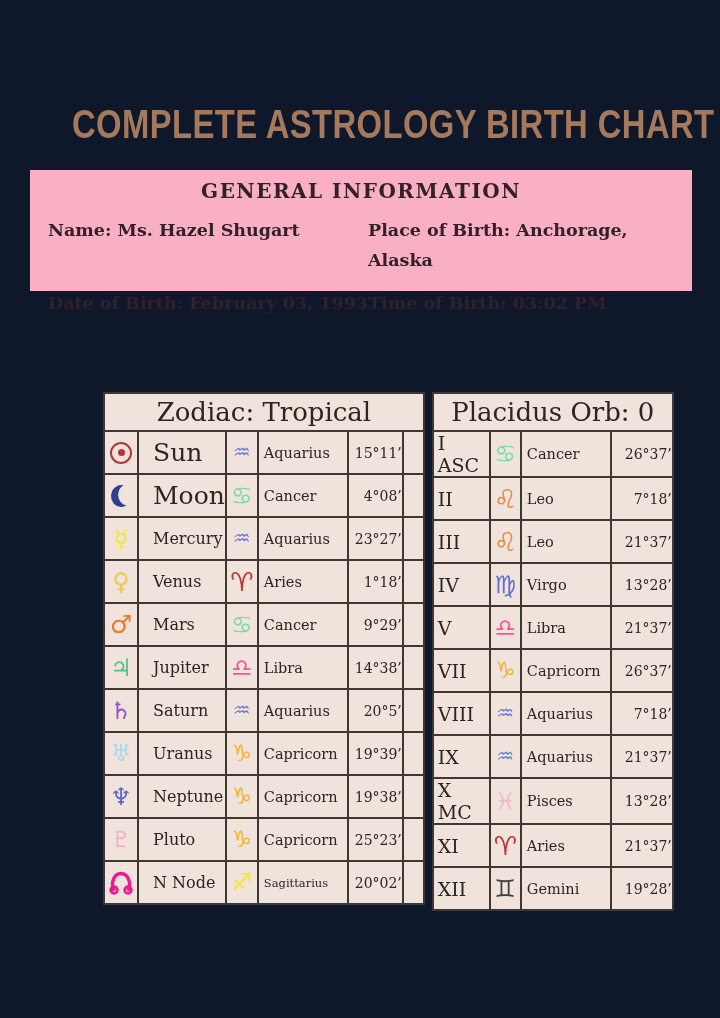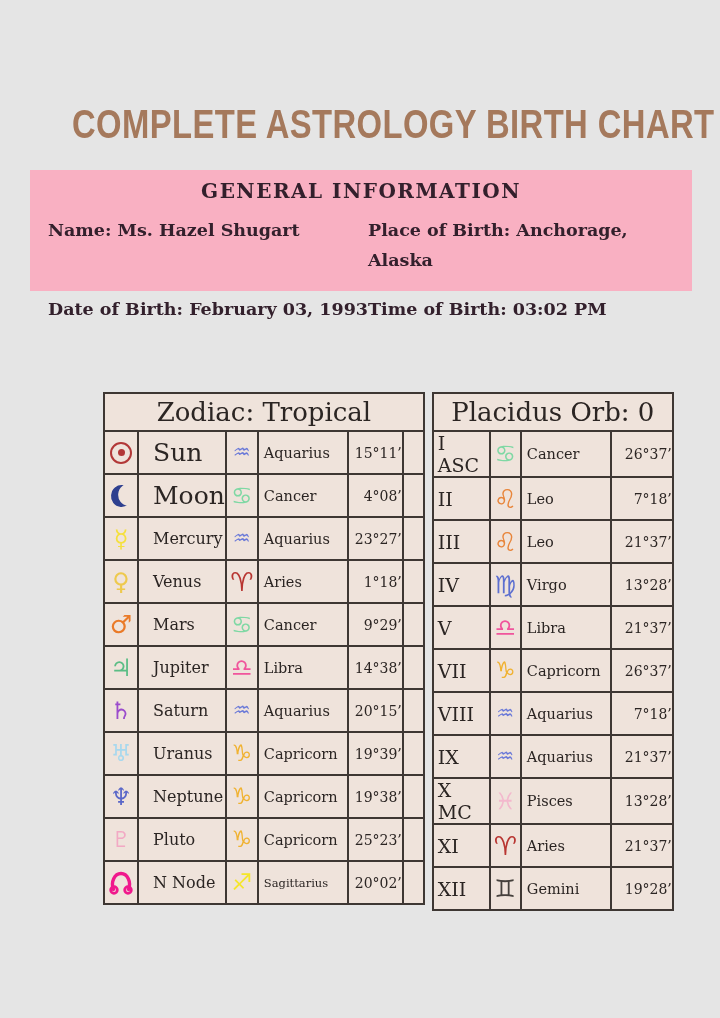--- a/index.html
+++ b/index.html
@@ -1,29 +1,29 @@
 <!DOCTYPE html>
 <html><head>
 <meta charset="utf-8">
 <style>
   html,body{margin:0;padding:0;}
-  .canvas{position:relative;width:720px;height:1018px;background:#e5e5e5;overflow:hidden;
+  .canvas{position:relative;width:720px;height:1018px;background:#0f172a;overflow:hidden;
           font-family:"DejaVu Serif", serif;color:#2b2523;}
 
   
   .page-title{position:absolute;top:100px;left:0;width:720px;text-align:center;
     font-family:"Liberation Sans", sans-serif;font-weight:bold;font-size:41px;line-height:48px;
     color:#a5795c;transform:scaleX(0.80);letter-spacing:0.5px;white-space:nowrap;}
 
   
   .info-panel{position:absolute;left:30px;top:170px;width:662px;height:121px;background:#f9b0c2;}
   .info-heading{margin-top:9px;text-align:center;font-size:20px;font-weight:bold;
     letter-spacing:1.5px;color:#33202c;}
   .info-grid{display:grid;grid-template-columns:320px auto;margin:12px 0 12px 18px;
-    row-gap:19px;font-size:17.5px;font-weight:600;color:#33202c;line-height:30px;}
+    row-gap:13px;font-size:17.5px;font-weight:600;color:#33202c;line-height:30px;}
 
   
   .tables{position:absolute;left:103px;top:352px;display:flex;gap:7px;align-items:flex-start;margin-top:40px;}
   table{border-collapse:collapse;table-layout:fixed;background:#efe3db;}
   th,td{border:2px solid #3e3733;padding:0;vertical-align:middle;}
   th.tbl-header{height:36px;font-size:26px;font-weight:normal;text-align:center;color:#2b2523;}
   td{height:41px;}
   td.ic{text-align:center;}
   td.pname{font-size:16px;padding-left:14px;}
   td.pname.lg{font-size:25px;}
@@ -145,21 +145,21 @@
         <td class="ic"><span class="g sg-libra">♎</span></td>
         <td class="sname">Libra</td>
         <td class="deg">14°38’</td>
         <td class="empty"></td>
       </tr>
       <tr>
         <td class="ic"><span class="g ic-saturn">♄</span></td>
         <td class="pname">Saturn</td>
         <td class="ic"><span class="g sg-aquarius">♒</span></td>
         <td class="sname">Aquarius</td>
-        <td class="deg">20°15’</td>
+        <td class="deg">20°5’</td>
         <td class="empty"></td>
       </tr>
       <tr>
         <td class="ic"><span class="g ic-uranus">♅</span></td>
         <td class="pname">Uranus</td>
         <td class="ic"><span class="g sg-capricorn">♑</span></td>
         <td class="sname">Capricorn</td>
         <td class="deg">19°39’</td>
         <td class="empty"></td>
       </tr>

